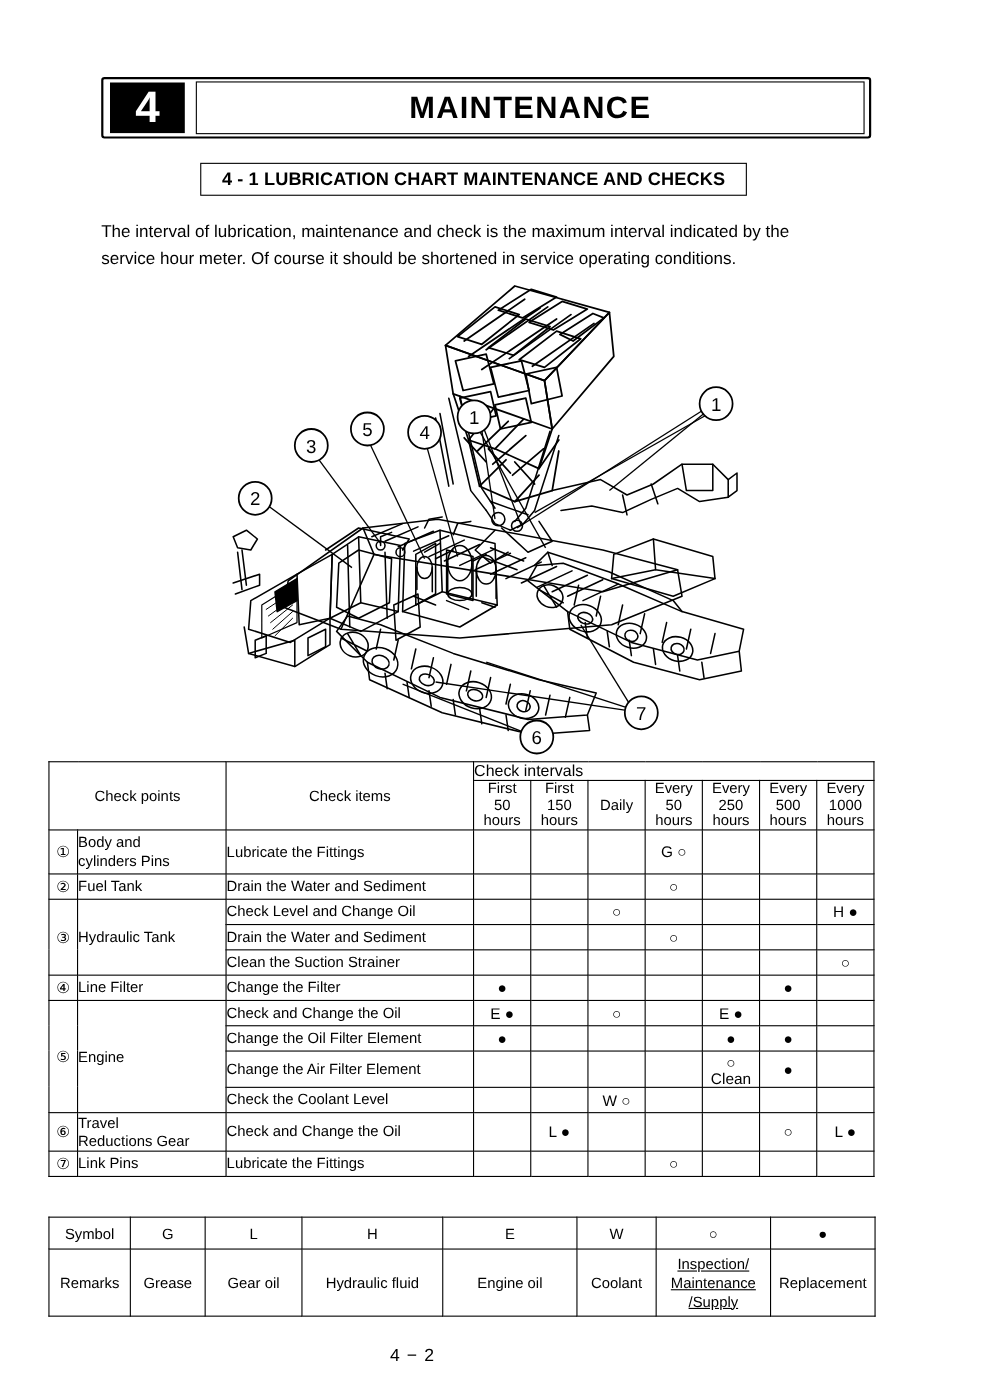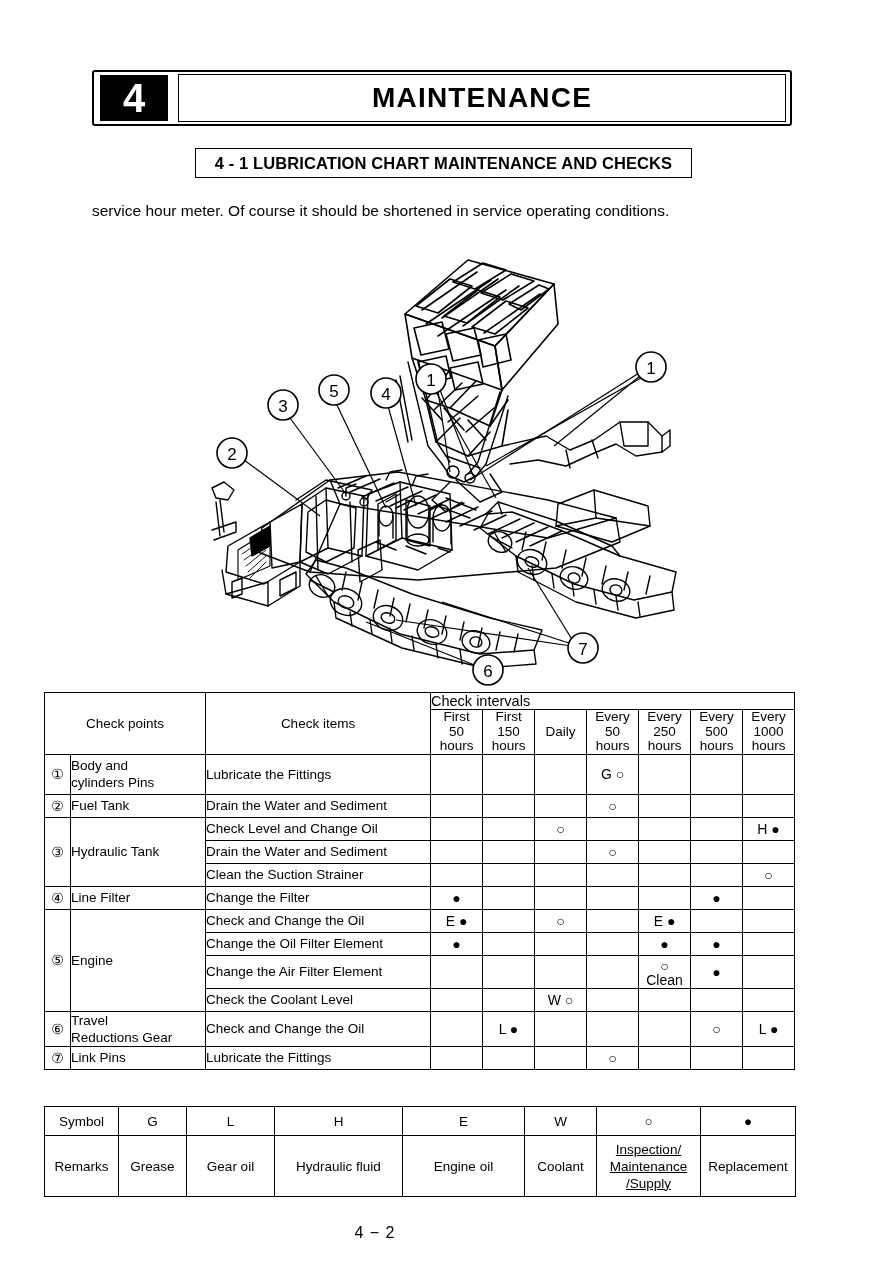--- a/index.html
+++ b/index.html
@@ -60,21 +60,21 @@
   }
   .chapter-title-text {
     font-size: 28px;
     font-weight: bold;
     letter-spacing: 1.2px;
   }
 
   
   .section-box {
     position: absolute;
-    left: 195px;
+    left: 182px;
     top: 148px;
     width: 497px;
     height: 30px;
     border: 1.5px solid #000;
     box-sizing: border-box;
     display: flex;
     align-items: center;
     justify-content: center;
   }
   .section-box-text {
@@ -201,20 +201,21 @@
   <div class="chapter-title-box">
     <span class="chapter-title-text">MAINTENANCE</span>
   </div>
 </div>
 
 <div class="section-box">
   <span class="section-box-text">4 - 1  LUBRICATION CHART MAINTENANCE AND CHECKS</span>
 </div>
 
 <div class="intro">
+  <span class="line">The interval of lubrication, maintenance and check is the maximum interval indicated by the</span>
   <span class="line">service hour meter. Of course it should be shortened in service operating conditions.</span>
 </div>
 
 <div class="illustration">
 <svg width="600" height="440" viewBox="0 0 600 440" xmlns="http://www.w3.org/2000/svg">
   <g fill="none" stroke="#000" stroke-width="1.4" stroke-linejoin="round" stroke-linecap="round">
 
     <g stroke-width="1.6">
 
       <path d="M255 64 L318 10 L404 34 L345 96 Z"></path>

